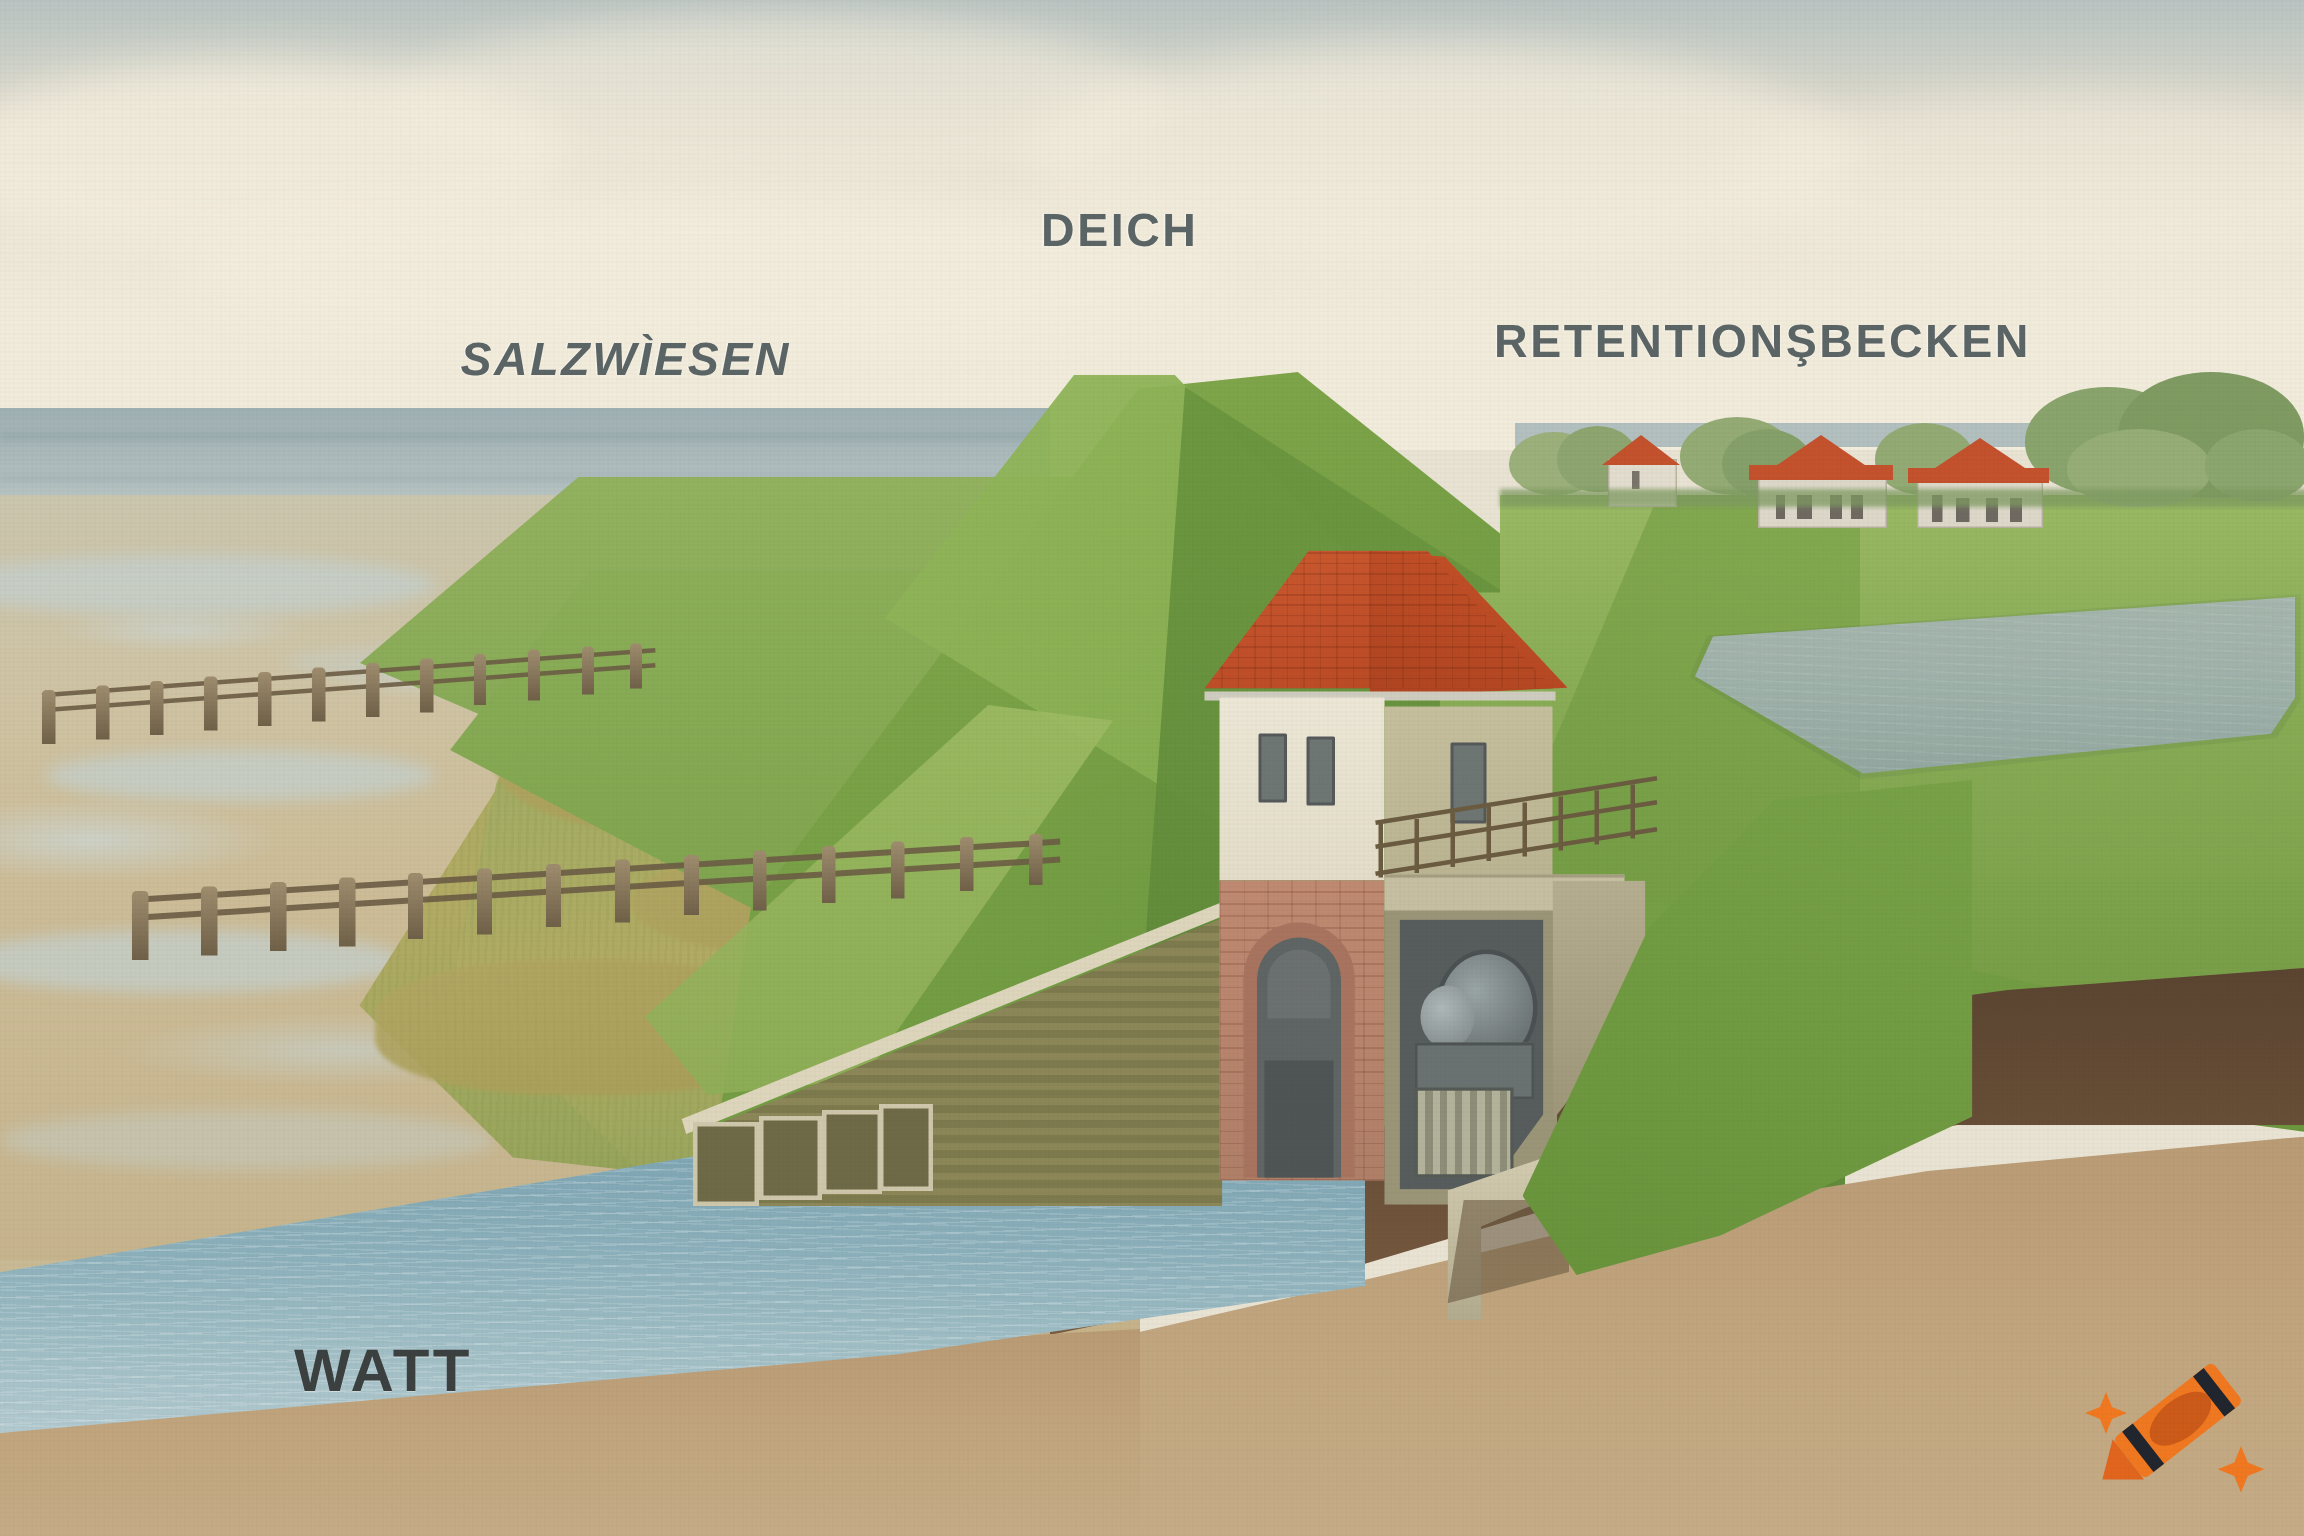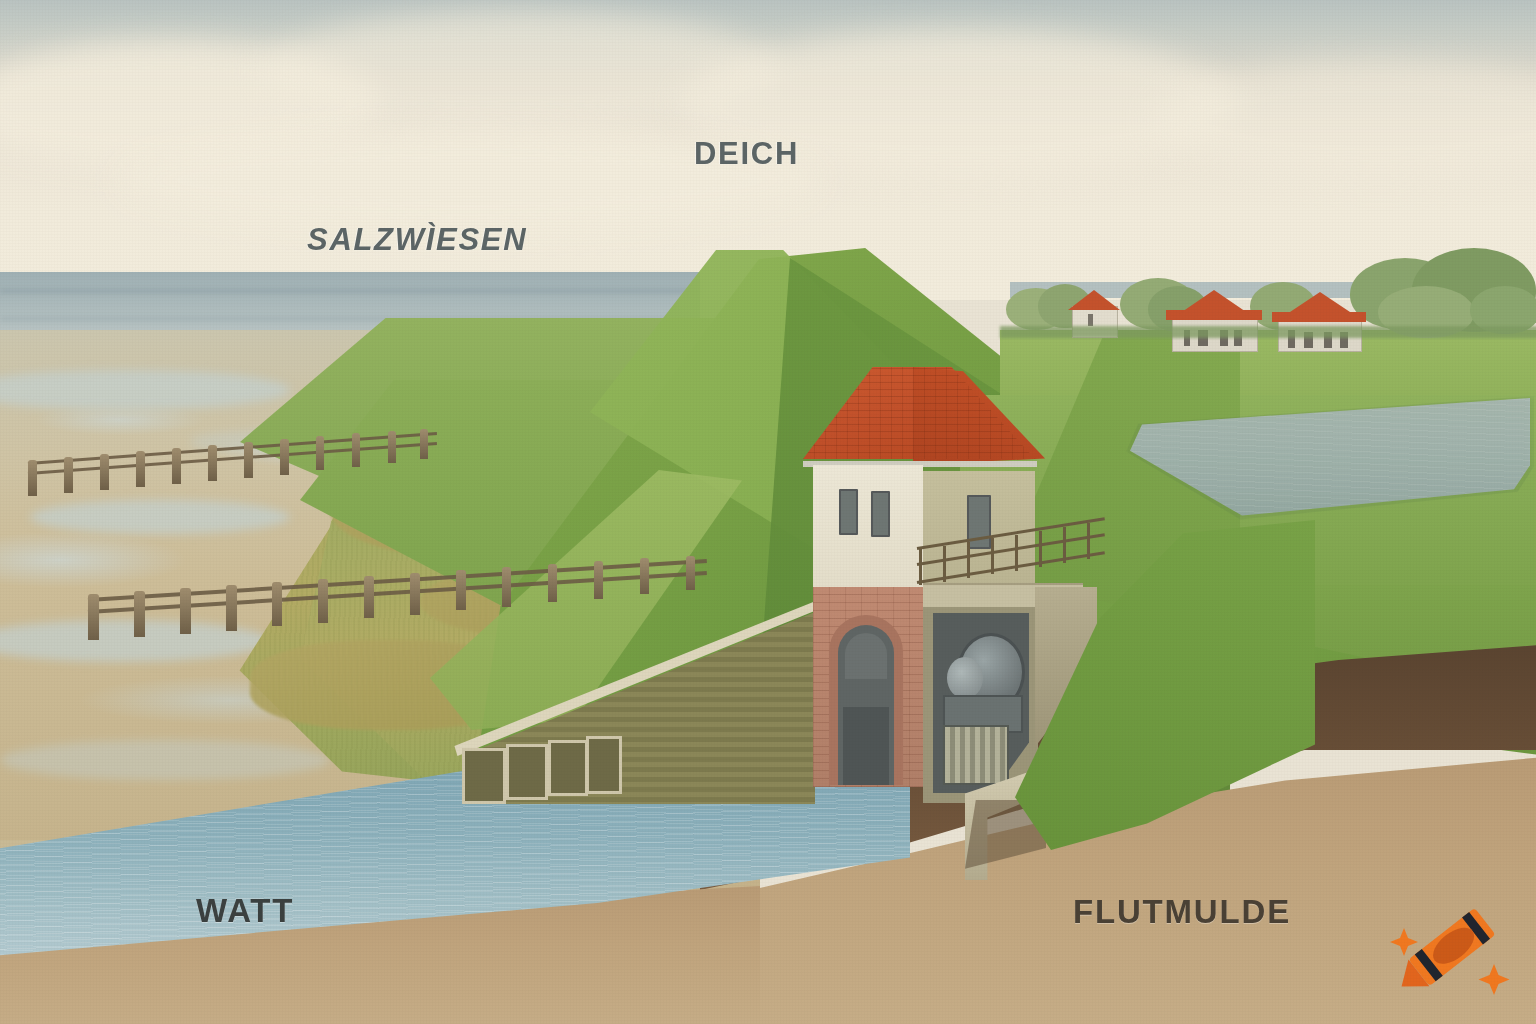--- a/index.html
+++ b/index.html
@@ -418,24 +418,24 @@
               clip-path:polygon(22% 0%, 100% 0%, 100% 60%, 10% 86%);"></div>
 
   <div class="field" style="left:1015px;top:520px;width:300px;height:330px;
               background:linear-gradient(200deg,#78a247,#68933b);
               clip-path:polygon(0% 84%, 28% 30%, 56% 4%, 100% 0%, 100% 68%, 44% 92%, 12% 100%);"></div>
 
   <div class="label label-grey" style="left:307px;top:222px;font-size:31px;font-style:italic;">SALZWÌESEN</div>
 
   <div class="label label-grey" style="left:694px;top:136px;font-size:31px;">DEICH</div>
 
-
-  <div class="label label-dark" style="left:196px;top:892px;font-size:33px;">WATT</div>
-
-  <div class="label label-brown" style="left:1073px;top:893px;font-size:33px;">FLUTMULDE</div>
+  <div class="label label-grey" style="left:996px;top:210px;font-size:31px;">RETENTIONŞBECKEN</div>
+
+  <div class="label label-dark" style="left:196px;top:892px;font-size:40px;">WATT</div>
+
 
   <svg id="crayon" viewBox="0 0 140 118">
     <g transform="rotate(-38 70 59)">
 
       <rect x="28" y="42" width="84" height="34" rx="4" fill="#f07820"></rect>
 
       <path d="M28 42 L6 59 L28 76 Z" fill="#e2651d"></path>
 
       <rect x="36" y="42" width="9" height="34" fill="#21252e"></rect>
       <rect x="96" y="42" width="9" height="34" fill="#21252e"></rect>

